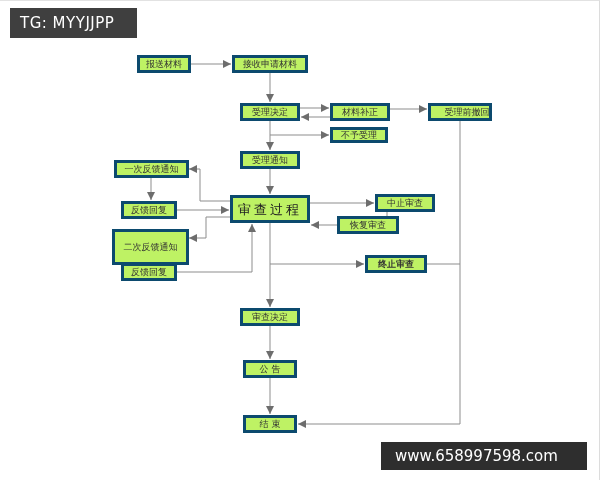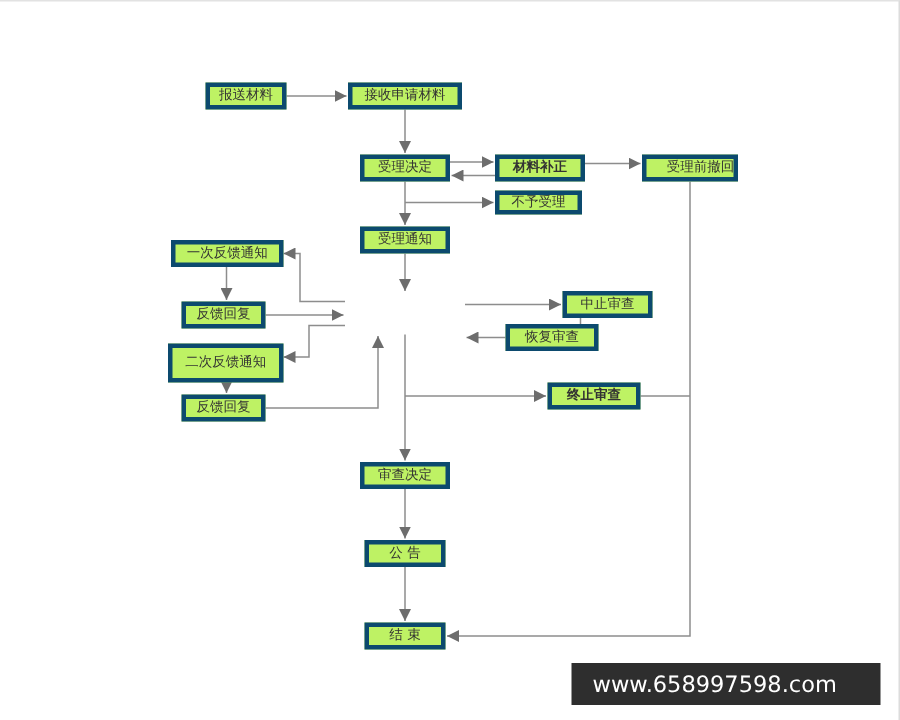--- a/index.html
+++ b/index.html
@@ -48,20 +48,23 @@
   .node-main{
     font-size:13px;letter-spacing:3px;color:#222;
   }
   svg.wires{position:absolute;left:0;top:0;z-index:1;}
 </style>
 </head>
 <body>
 
 <div class="canvas">
 
+  <div class="banner banner-top">
+    <span>TG: MYYJJPP</span>
+  </div>
   <div class="banner banner-bottom">
     <span>www.658997598.com</span>
   </div>
 
   <svg class="wires" width="600" height="480">
     <defs>
       <marker id="ah" markerWidth="8" markerHeight="8" refX="8" refY="4" orient="auto" markerUnits="userSpaceOnUse">
         <path d="M0,0 L8,4 L0,8 z" fill="#6d6d6d"></path>
       </marker>
     </defs>
@@ -113,34 +116,35 @@
       <polyline points="270,377 270,413" marker-end="url(#ah)"></polyline>
     </g>
   </svg>
 
   <div class="node" style="left:137px;top:54px;width:54px;height:18px;">报送材料</div>
 
   <div class="node" style="left:232px;top:54px;width:76px;height:18px;">接收申请材料</div>
 
   <div class="node" style="left:240px;top:102px;width:60px;height:18px;">受理决定</div>
 
-  <div class="node" style="left:330px;top:102px;width:60px;height:18px;font-weight:bold;">材料补正</div>
+  <div class="node" style="left:330px;top:102px;width:60px;height:18px;">材料补正</div>
 
   <div class="node" style="left:428px;top:102px;width:64px;height:18px;padding-left:14px;">受理前撤回</div>
 
   <div class="node" style="left:330px;top:126px;width:58px;height:16px;">不予受理</div>
 
   <div class="node" style="left:240px;top:150px;width:60px;height:18px;">受理通知</div>
 
+  <div class="node node-main" style="left:230px;top:194px;width:80px;height:28px;">审查过程</div>
 
   <div class="node" style="left:114px;top:159px;width:75px;height:18px;">一次反馈通知</div>
 
   <div class="node" style="left:121px;top:200px;width:56px;height:18px;">反馈回复</div>
 
-  <div class="node" style="left:112px;top:228px;width:77px;height:26px;">二次反馈通知</div>
+  <div class="node" style="left:112px;top:228px;width:77px;height:36px;">二次反馈通知</div>
 
   <div class="node" style="left:121px;top:262px;width:56px;height:18px;">反馈回复</div>
 
   <div class="node" style="left:375px;top:193px;width:60px;height:18px;">中止审查</div>
 
   <div class="node" style="left:337px;top:215px;width:62px;height:18px;">恢复审查</div>
 
   <div class="node" style="left:365px;top:254px;width:62px;height:18px;font-weight:bold;">终止审查</div>
 
   <div class="node" style="left:240px;top:307px;width:60px;height:18px;">审查决定</div>

